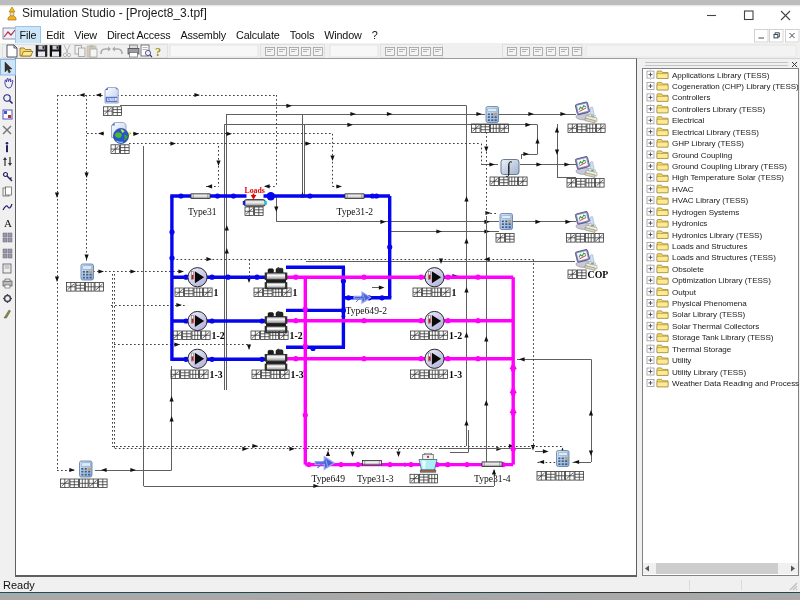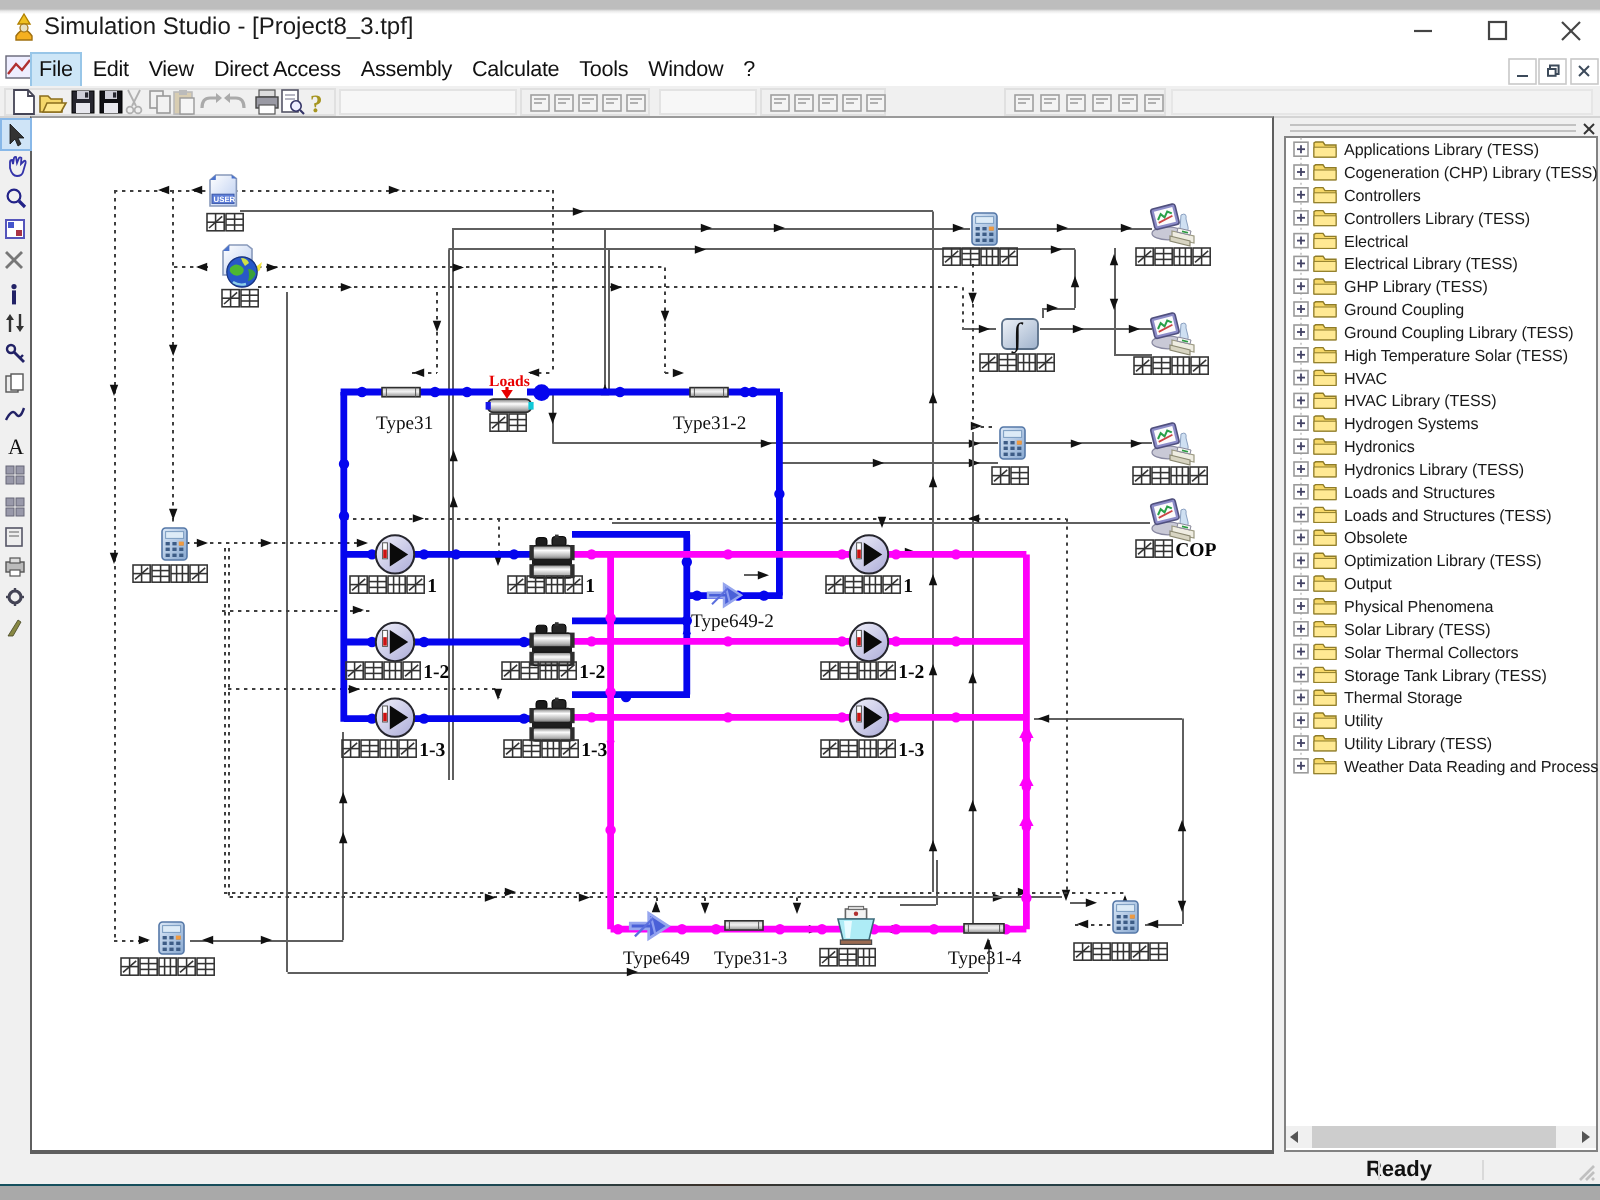--- a/index.html
+++ b/index.html
@@ -1,15 +1,15 @@
 <!DOCTYPE html>
 <html><head><meta charset="utf-8"><style>
 * { margin:0; padding:0; box-sizing:border-box; }
 body { font-family:"Liberation Sans", sans-serif; }
-#root { position:relative; width:800px; height:600px; background:#f0f0f0; overflow:hidden;text-align:right; }
+#root { position:relative; width:800px; height:600px; background:#f0f0f0; overflow:hidden; }
 .abs { position:absolute; }
 </style></head><body>
 <div id="root">
 
   <div class="abs" style="left:0;top:0;width:800px;height:25px;background:#fff;"></div>
   <div class="abs" style="left:0;top:0;width:800px;height:7px;background:linear-gradient(#bdbdbd 0 4.5px,#e8e8e8 5.5px,#fff);"></div>
   <svg class="abs" style="left:0;top:0" width="800" height="25">
     <g transform="translate(6,6)">
       <polygon points="6,1 9,6 3,6" fill="#f0c020" stroke="#b08000" stroke-width="0.7"></polygon>
       <path d="M2,12 Q6,6 10,12 L10,14 L2,14 Z" fill="#f5b020" stroke="#a07010" stroke-width="0.7"></path>
@@ -1584,21 +1584,21 @@
         <path d="M0,3.6 L11,3.6 L11,8.5 L0,8.5 Z" fill="#ffe993" stroke="#8f7c28" stroke-width="0.5"></path>
       </g>
       <text x="32" y="326.9" font-family="Liberation Sans, sans-serif" font-size="8.05" letter-spacing="-0.05" fill="#1a1a1a">Weather Data Reading and Process</text>
 
     <rect x="3" y="504" width="155" height="11" fill="#f0f0f0"></rect>
     <rect x="16" y="504" width="122" height="11" fill="#cdcdcd"></rect>
     <polygon points="9,506.5 9,512.5 5,509.5" fill="#555"></polygon>
     <polygon points="151,506.5 151,512.5 155,509.5" fill="#555"></polygon>
   </svg>
 
-  <div class="abs" style="left:0;top:578px;width:716px;height:13.5px;background:#f0f0f0;font-size:11px;color:#111;padding:1px 0 0 3px;font-weight:bold;">Ready</div>
+  <div class="abs" style="left:0;top:578px;width:716px;height:13.5px;background:#f0f0f0;font-size:11px;color:#111;padding:1px 0 0 3px;">Ready</div>
   <svg class="abs" style="left:0;top:578px" width="800" height="14">
     <g stroke="#d9d9d9" stroke-width="1">
       <line x1="689.5" y1="2" x2="689.5" y2="12"></line>
         <line x1="741.5" y1="2" x2="741.5" y2="12"></line>
     </g>
     <g stroke="#c0c0c0" stroke-width="1.3">
       <line x1="790" y1="12" x2="797" y2="5"></line>
         <line x1="793" y1="12" x2="797" y2="8"></line>
         <line x1="796" y1="12" x2="797" y2="11"></line>
     </g>

